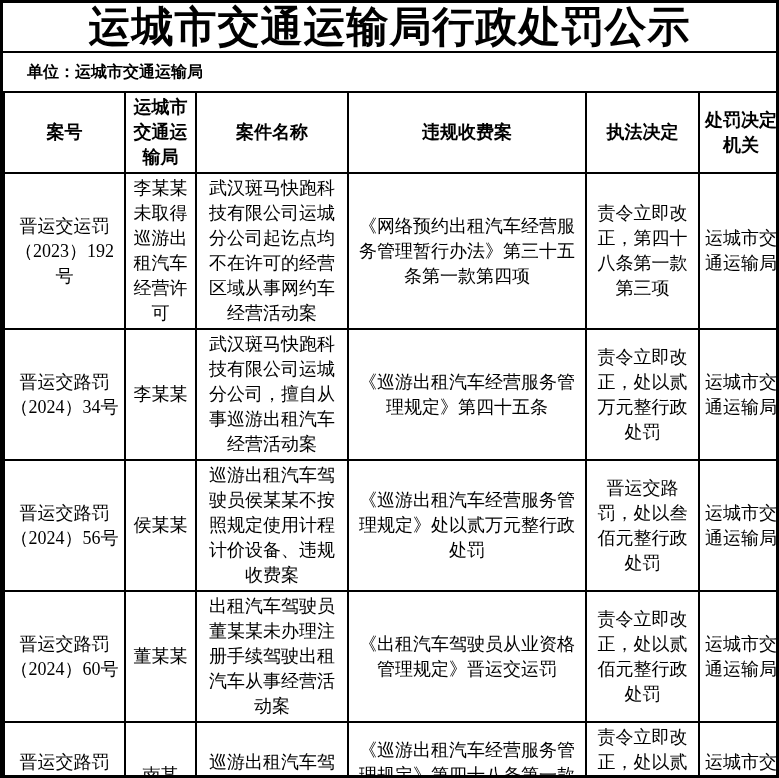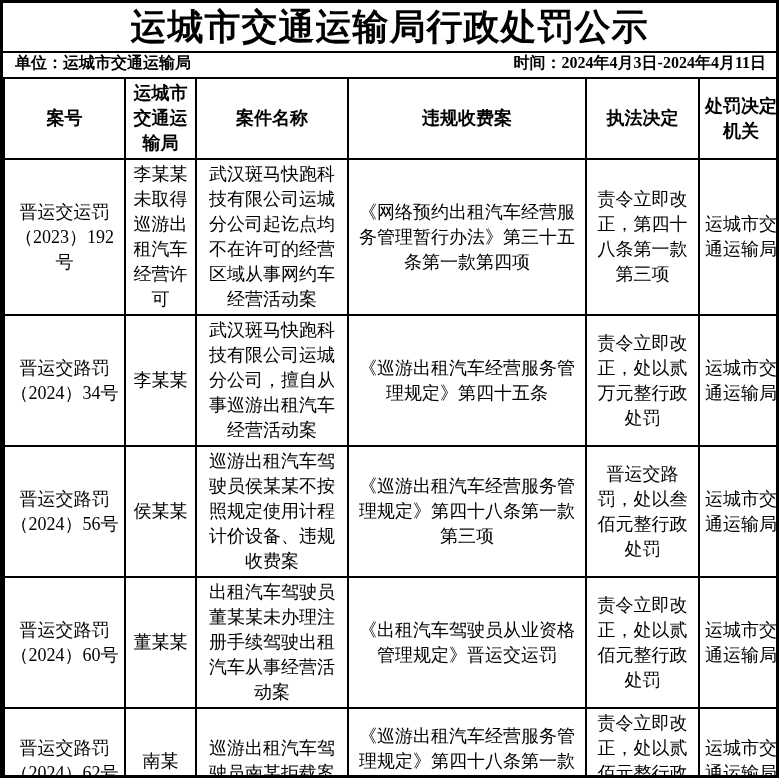--- a/index.html
+++ b/index.html
@@ -14,33 +14,33 @@
     background: #ffffff;
     border: 3px solid #000000;
     overflow: hidden;
   }
   .title-box {
     height: 50px;
     border-bottom: 2px solid #000000;
     display: flex;
     align-items: center;
     justify-content: center;
-    font-size: 36px;
+    font-size: 42px;
     font-weight: bold;
     letter-spacing: 1px;
     white-space: nowrap;
   }
   .meta-row {
-    height: 24px;
+    height: 38px;
     display: flex;
-    align-items: flex-start;
+    align-items: center;
     justify-content: space-between;
     font-size: 16px;
     font-weight: bold;
-    padding: 0 10px 0 12px;
+    padding: 0 10px 0 24px;
     white-space: nowrap;
   }
   table.penalty {
     width: 100%;
     border-collapse: collapse;
     table-layout: fixed;
   }
   table.penalty th, table.penalty td {
     border: 2px solid #000000;
     text-align: center;
@@ -63,21 +63,20 @@
 </style>
 </head>
 <body>
 
 <div class="page">
 
   <div class="title-box">运城市交通运输局行政处罚公示</div>
 
   <div class="meta-row">
     <span>单位：运城市交通运输局</span>
-    <span>时间：2024年4月3日-2024年4月11日</span>
   </div>
 
   <table class="penalty">
     <colgroup>
       <col style="width:121px">
       <col style="width:71px">
       <col style="width:152px">
       <col style="width:238px">
       <col style="width:113px">
       <col style="width:84px">
@@ -106,21 +105,21 @@
         <td>李某某</td>
         <td>武汉斑马快跑科技有限公司运城分公司，擅自从事巡游出租汽车经营活动案</td>
         <td>《巡游出租汽车经营服务管理规定》第四十五条</td>
         <td>责令立即改正，处以贰万元整行政处罚</td>
         <td>运城市交通运输局</td>
       </tr>
       <tr class="row-2">
         <td>晋运交路罚（2024）56号</td>
         <td>侯某某</td>
         <td>巡游出租汽车驾驶员侯某某不按照规定使用计程计价设备、违规收费案</td>
-        <td>《巡游出租汽车经营服务管理规定》第四十八条第一款第三项</td>
+        <td>《巡游出租汽车经营服务管理规定》处以贰万元整行政处罚</td>
         <td>晋运交路罚，处以叁佰元整行政处罚</td>
         <td>运城市交通运输局</td>
       </tr>
       <tr class="row-3">
         <td>晋运交路罚（2024）60号</td>
         <td>董某某</td>
         <td>出租汽车驾驶员董某某未办理注册手续驾驶出租汽车从事经营活动案</td>
         <td>《出租汽车驾驶员从业资格管理规定》晋运交运罚</td>
         <td>责令立即改正，处以贰佰元整行政处罚</td>
         <td>运城市交通运输局</td>

